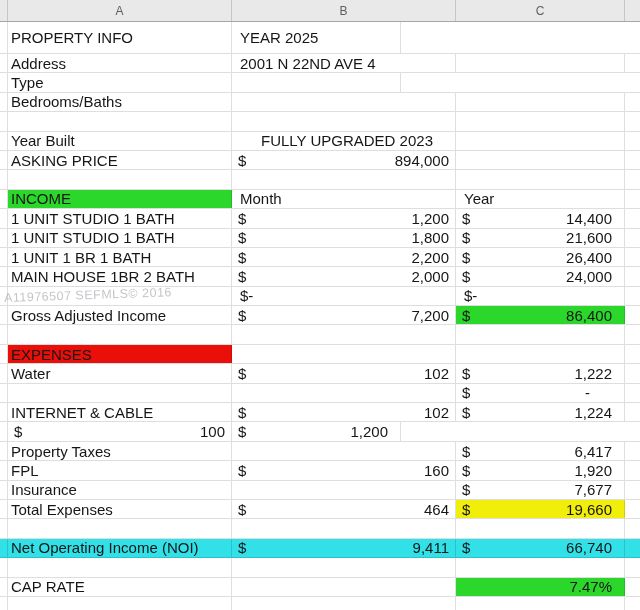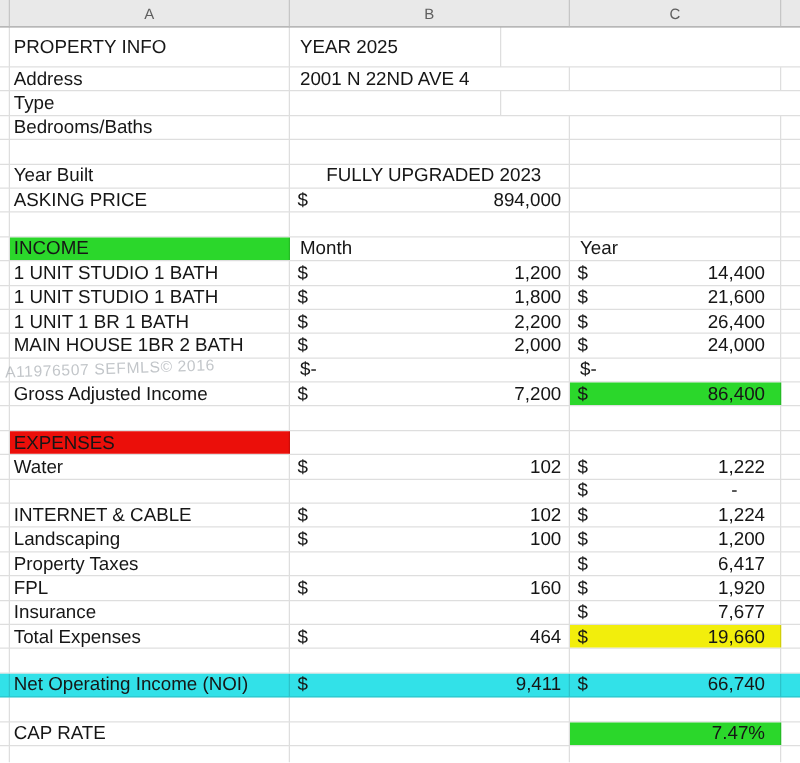--- a/index.html
+++ b/index.html
@@ -292,23 +292,20 @@
           <span class="num">102</span>
         </div>
         <div class="cell col-c currency">
           <span class="sym">$</span>
           <span class="num">1,224</span>
         </div>
         <div class="sliver r w-sliver-r"></div>
       </div>
       <div class="row">
         <div class="sliver w-sliver-l"></div>
-        <div class="cell col-a">
-          <span class="txt">Landscaping</span>
-        </div>
         <div class="cell col-b currency">
           <span class="sym">$</span>
           <span class="num">100</span>
         </div>
         <div class="cell col-c currency">
           <span class="sym">$</span>
           <span class="num">1,200</span>
         </div>
         <div class="sliver r w-sliver-r"></div>
       </div>

